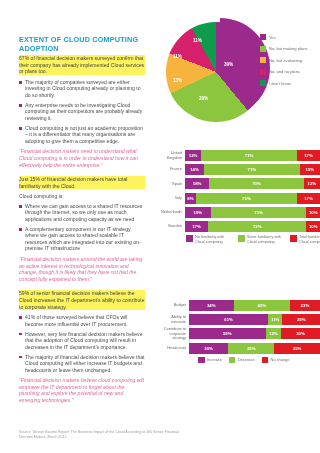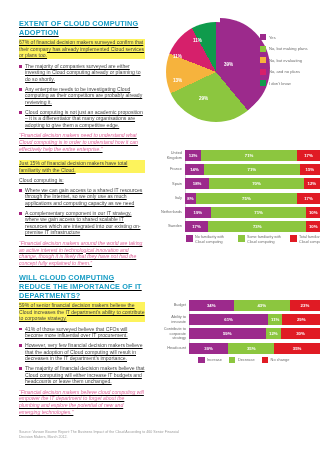--- a/index.html
+++ b/index.html
@@ -7,21 +7,21 @@
     width:320px;height:453px;
     background:#ffffff;
     font-family:"Liberation Sans", sans-serif;
     overflow:hidden;
     position:relative;
   }
   .page{position:relative;width:320px;height:453px;}
 
   
   .left-col{
-    position:absolute;left:19px;top:20px;width:126px;text-decoration:underline;
+    position:absolute;left:19px;top:36px;width:126px;
   }
   .sec-title{
     color:#1a9ec6;
     font-weight:bold;
     font-size:7.3px;
     line-height:8.6px;
     letter-spacing:.15px;
     text-transform:uppercase;
     margin:0 0 2px 0;
   }
@@ -144,21 +144,20 @@
       <div class="hl"><span>Just 15% of financial decision makers have total familiarity with the Cloud.</span></div>
       <div class="lead">Cloud computing is:</div>
       <ul class="bullets">
         <li>Where we can gain access to a shared IT resources through the Internet, so we only use as much applications and computing capacity as we need</li>
         <li>A complementary component in our IT strategy, where we gain access to shared scalable IT resources which are integrated into our existing on-premise IT infrastructure</li>
       </ul>
       <div class="quote">“Financial decision makers around the world are taking an active interest in technological innovation and change, though it is likely that they have not had the concept fully explained to them.”</div>
     </div>
 
     <div>
-      <div class="sec-title">WILL CLOUD COMPUTING REDUCE THE IMPORTANCE OF IT DEPARTMENTS?</div>
       <div class="hl"><span>59% of senior financial decision makers believe the Cloud increases the IT department’s ability to contribute to corporate strategy.</span></div>
       <ul class="bullets">
         <li>41% of those surveyed believe that CFOs will become more influential over IT procurement.</li>
         <li>However, very few financial decision makers believe that the adoption of Cloud computing will result in decreases in the IT department’s importance.</li>
         <li>The majority of financial decision makers believe that Cloud computing will either increase IT budgets and headcounts or leave them unchanged.</li>
       </ul>
       <div class="quote">“Financial decision makers believe cloud computing will empower the IT department to forget about the plumbing and explore the potential of new and emerging technologies.”</div>
     </div>
   </div>
 

